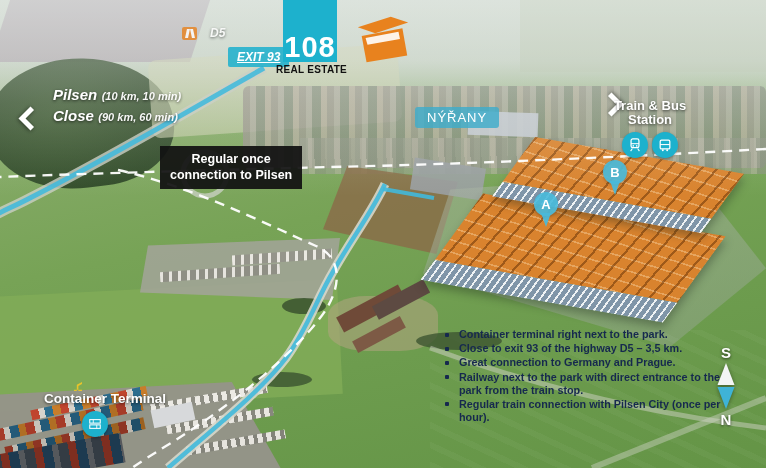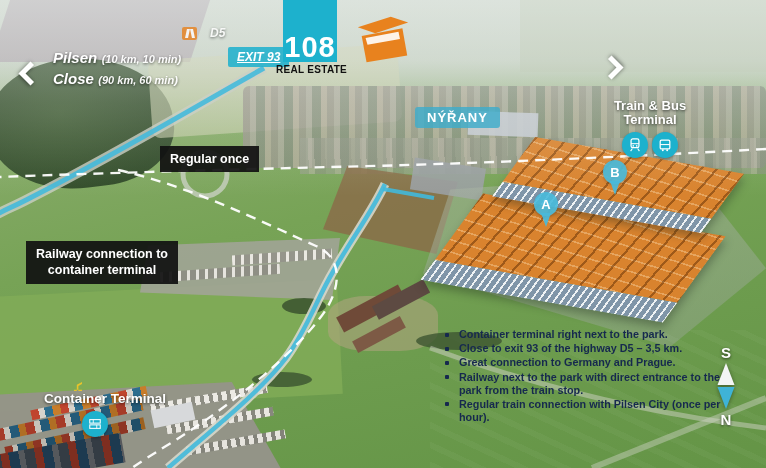--- a/index.html
+++ b/index.html
@@ -84,21 +84,21 @@
   .terminal-shed{left:152px;top:406px;width:42px;height:18px;background:#d7d9db;transform:rotate(-12deg);}
 
   .haze-overlay{left:0;top:0;width:766px;height:468px;pointer-events:none;
     background:linear-gradient(180deg,rgba(236,241,238,.5) 0%,rgba(236,241,238,.18) 22%,rgba(0,0,0,0) 42%);}
 
   
   #routes{left:0;top:0;width:766px;height:468px;}
 
   
   .white-shadow{text-shadow:0 1px 3px rgba(0,0,0,.65);}
-  .nav{display:flex;align-items:center;color:#fff;z-index:20;}
+  .nav{display:flex;align-items:flex-end;color:#fff;z-index:20;margin-top:37px;}
   .nav-left{left:22px;top:48px;gap:14px;}
   .nav-right{left:603px;top:56px;gap:14px;}
   .chev{width:17px;height:17px;border-left:5px solid #fff;border-bottom:5px solid #fff;
     filter:drop-shadow(0 1px 2px rgba(0,0,0,.5));}
   .chev-left{transform:rotate(45deg);margin-top:8px;}
   .chev-right{transform:rotate(225deg);margin-top:3px;}
   .dir-line{font-style:italic;white-space:nowrap;line-height:19px;}
   .dir-city{font-weight:bold;font-size:15px;}
   .dir-detail{font-size:11px;font-weight:bold;opacity:.95;}
 
@@ -113,21 +113,21 @@
 
   .logo-108{left:276px;top:0;width:68px;text-align:center;z-index:25;}
   .logo-108-box{margin:0 auto;width:54px;height:62px;background:var(--teal);display:flex;
     align-items:flex-end;justify-content:center;}
   .logo-108-number{color:#fff;font-size:29px;font-weight:bold;letter-spacing:1px;line-height:1;margin-top:12px;}
   .logo-108-sub{margin-top:2px;color:#111;font-size:10px;font-weight:bold;letter-spacing:.3px;white-space:nowrap;}
 
   .logo-skladuj{left:352px;top:12px;display:flex;align-items:center;gap:7px;z-index:25;}
   .skladuj-text{color:#222;font-size:19px;font-weight:bold;letter-spacing:.5px;margin-top:14px;}
 
-  .nyrany{left:415px;top:107px;background:rgba(62,172,202,.82);color:#fff;font-weight:bold;
+  .nyrany{left:415px;top:107px;background:rgba(62,172,202,.82);color:#fff;font-weight:normal;
     font-size:13px;letter-spacing:1px;padding:3px 12px;border-radius:3px;z-index:20;white-space:nowrap;}
 
   .station{left:596px;top:99px;width:108px;text-align:center;z-index:20;}
   .station-text{color:#fff;font-weight:bold;font-size:13px;line-height:1.1;}
   .station-icons{margin-top:4px;display:flex;justify-content:center;gap:4px;}
   .circle-icon{width:26px;height:26px;border-radius:50%;background:var(--teal);display:flex;
     align-items:center;justify-content:center;box-shadow:0 1px 3px rgba(0,0,0,.35);}
 
   .pin{width:24px;height:24px;border-radius:50%;background:rgba(73,186,218,.92);color:#fff;
     font-weight:bold;font-size:13px;display:flex;align-items:center;justify-content:center;z-index:18;
@@ -258,21 +258,21 @@
       <polygon points="10,24 52,16 57,44 15,51" fill="var(--orange)"></polygon>
       <polygon points="14,26 48,19.5 49.5,27 16,33" fill="#fff" opacity="0.9"></polygon>
     </svg>
   </div>
 
   <div class="abs nyrany">NÝŘANY</div>
 
   <div class="abs station">
     <div class="station-text white-shadow">
       <div>Train &amp; Bus</div>
-      <div>Terminal</div>
+      <div>Station</div>
     </div>
     <div class="station-icons">
       <div class="circle-icon">
         <svg width="14" height="14" viewBox="0 0 16 16">
           <rect x="3.5" y="1" width="9" height="10" rx="2" fill="none" stroke="#fff" stroke-width="1.4"></rect>
           <line x1="3.5" y1="6.5" x2="12.5" y2="6.5" stroke="#fff" stroke-width="1.2"></line>
           <circle cx="6" cy="9" r="0.9" fill="#fff"></circle>
             <circle cx="10" cy="9" r="0.9" fill="#fff"></circle>
           <line x1="5" y1="12" x2="3" y2="15" stroke="#fff" stroke-width="1.2"></line>
           <line x1="11" y1="12" x2="13" y2="15" stroke="#fff" stroke-width="1.2"></line>
@@ -287,24 +287,21 @@
         </svg>
       </div>
     </div>
   </div>
 
   <div class="abs pin pin-a">A</div>
   <div class="abs pin pin-b">B</div>
 
   <div class="abs black-label label-regular">
     <div>Regular once</div>
-  </div>
-  <div class="abs black-label label-railway">
-    <div>Railway connection to</div>
-    <div>container terminal</div>
+    <div>connection to Pilsen</div>
   </div>
 
   <div class="abs crane-icon"></div>
   <div class="abs terminal-label white-shadow">Container Terminal</div>
   <div class="abs circle-icon terminal-circle">
     <svg width="14" height="14" viewBox="0 0 16 16">
       <rect x="2" y="3" width="12" height="4" fill="none" stroke="#fff" stroke-width="1.2"></rect>
       <rect x="2" y="9" width="12" height="4" fill="none" stroke="#fff" stroke-width="1.2"></rect>
       <line x1="6" y1="3" x2="6" y2="7" stroke="#fff" stroke-width="1"></line>
       <line x1="10" y1="9" x2="10" y2="13" stroke="#fff" stroke-width="1"></line>

